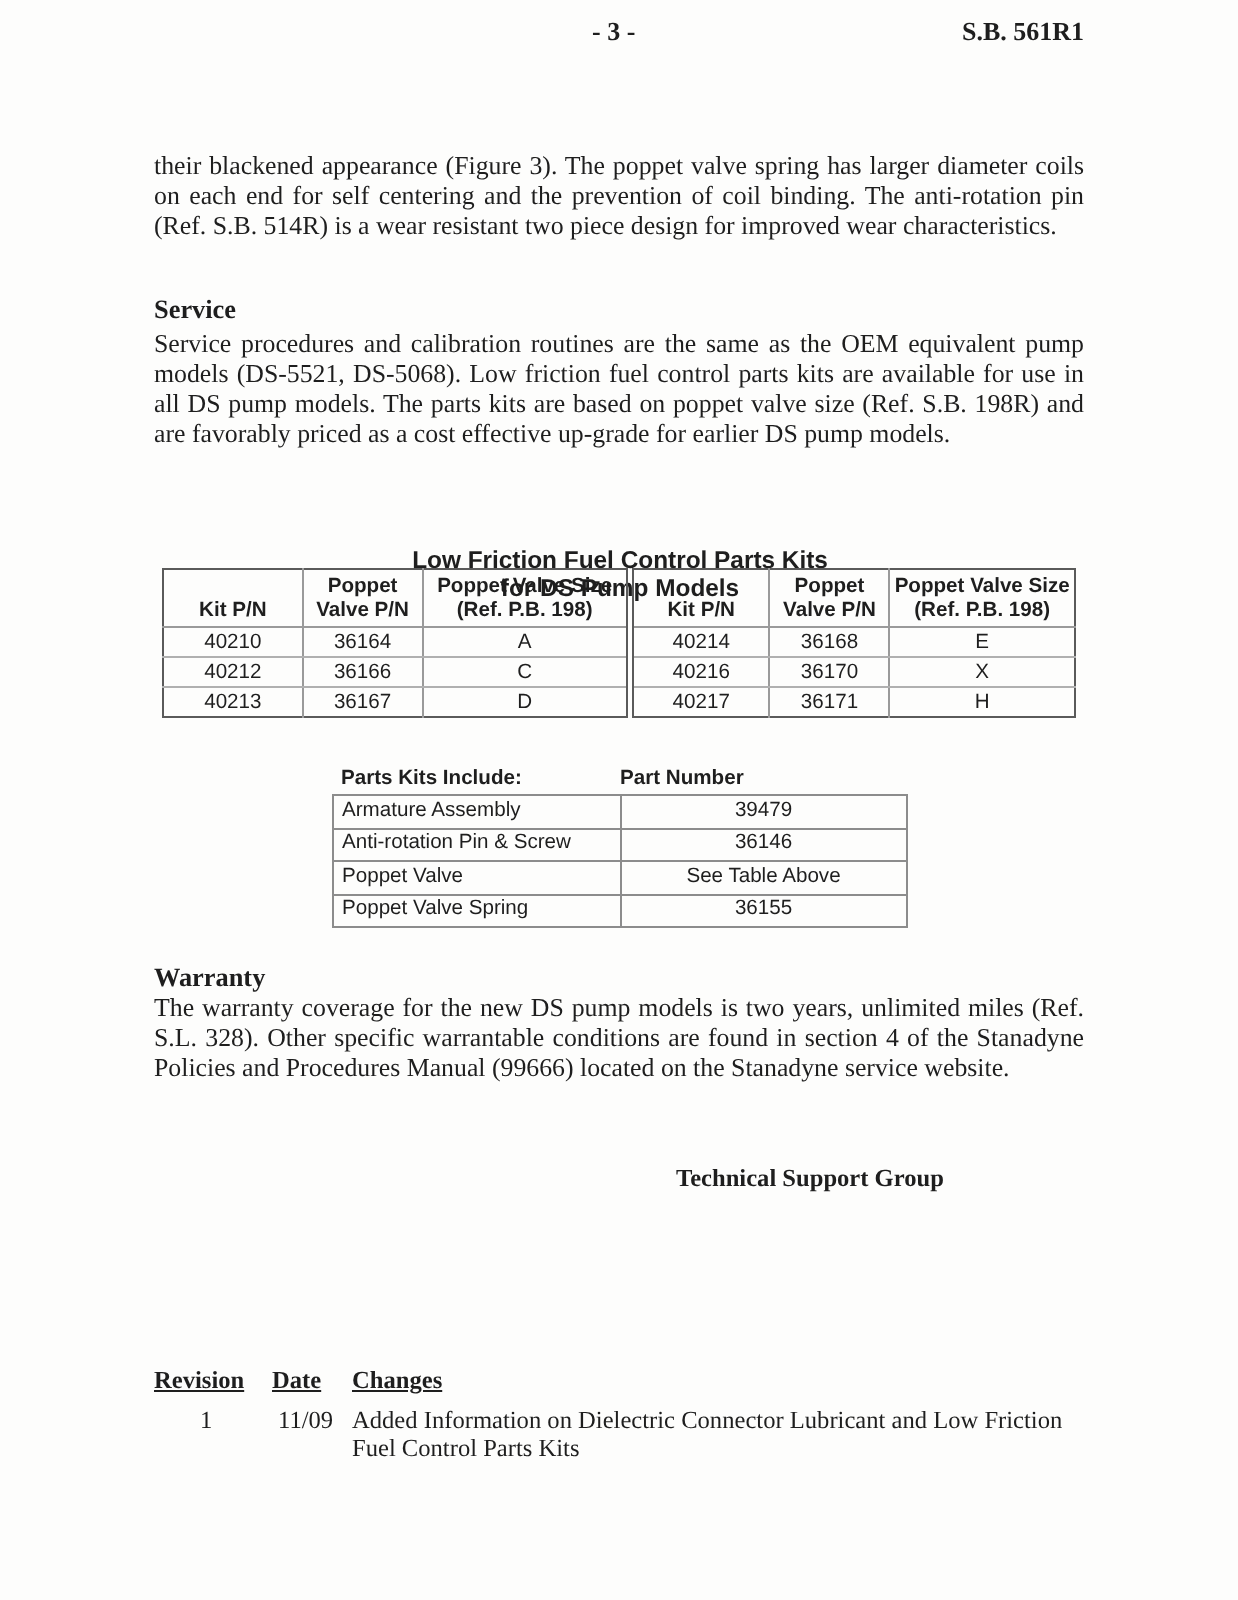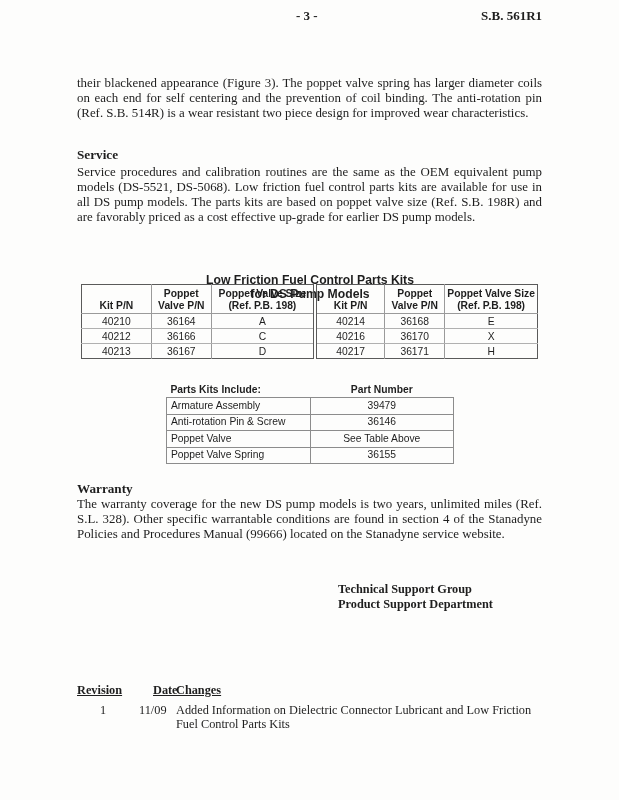--- a/index.html
+++ b/index.html
@@ -37,21 +37,21 @@
   #kits-table td {
     height: 14px; line-height: 13px; text-align: center; padding: 0;
     border-right: 1px solid #9a9a9a; border-bottom: 1px solid #b0b0b0;
   }
   #kits-table .sep { border-right: 4px double #5a5a5a; }
 
   #parts-table {
     position: absolute; left: 166px; top: 382px; width: 288px; font-size: 10.3px;
   }
   #parts-table th { font-weight: bold; text-align: left; height: 14px; padding: 0 0 1px 4px; border: none; }
-  #parts-table th.num { text-align: center; padding-left: 0; }
+  #parts-table th.num { padding-left: 0; }
   #parts-table td {
     height: 15.5px; line-height: 14px; padding: 0 4px; border: 1px solid #8c8c8c;
   }
   #parts-table td.num { text-align: center; }
 
   #signature { left: 338px; top: 582px; font-size: 12.3px; line-height: 15px; font-weight: bold; }
 
   #rev-head { top: 683px; font-size: 12.3px; font-weight: bold; }
   #rev-head span { position: absolute; text-decoration: underline; white-space: nowrap; }
   #rev-row { top: 703px; font-size: 12.3px; line-height: 14px; }
@@ -161,26 +161,25 @@
       <td class="num">36155</td>
     </tr>
   </tbody>
 </table>
 
 <div class="heading" style="top:481px;">Warranty</div>
 <p class="para" style="top:497px; margin:0;">The warranty coverage for the new DS pump models is two years, unlimited miles (Ref. S.L. 328). Other specific warrantable conditions are found in section 4 of the Stanadyne Policies and Procedures Manual (99666) located on the Stanadyne service website.</p>
 
 <div class="abs serif" id="signature">
   <div>Technical Support Group</div>
-  <div>Product Support Department</div>
 </div>
 
 <div class="abs serif" id="rev-head" style="left:0; width:542px; height:16px;">
   <span style="left:77px;">Revision</span>
-  <span style="left:153px;text-align:right;">Date</span>
+  <span style="left:136px;text-align:right;">Date</span>
   <span style="left:176px;">Changes</span>
 </div>
 
 <div class="abs serif" id="rev-row" style="left:0; width:619px; height:32px;">
   <span style="left:100px;">1</span>
   <span style="left:139px;text-align:center;">11/09</span>
   <span style="left:176px;">Added Information on Dielectric Connector Lubricant and Low Friction</span>
   <span style="left:176px; top:14px;">Fuel Control Parts Kits</span>
 </div>
 

